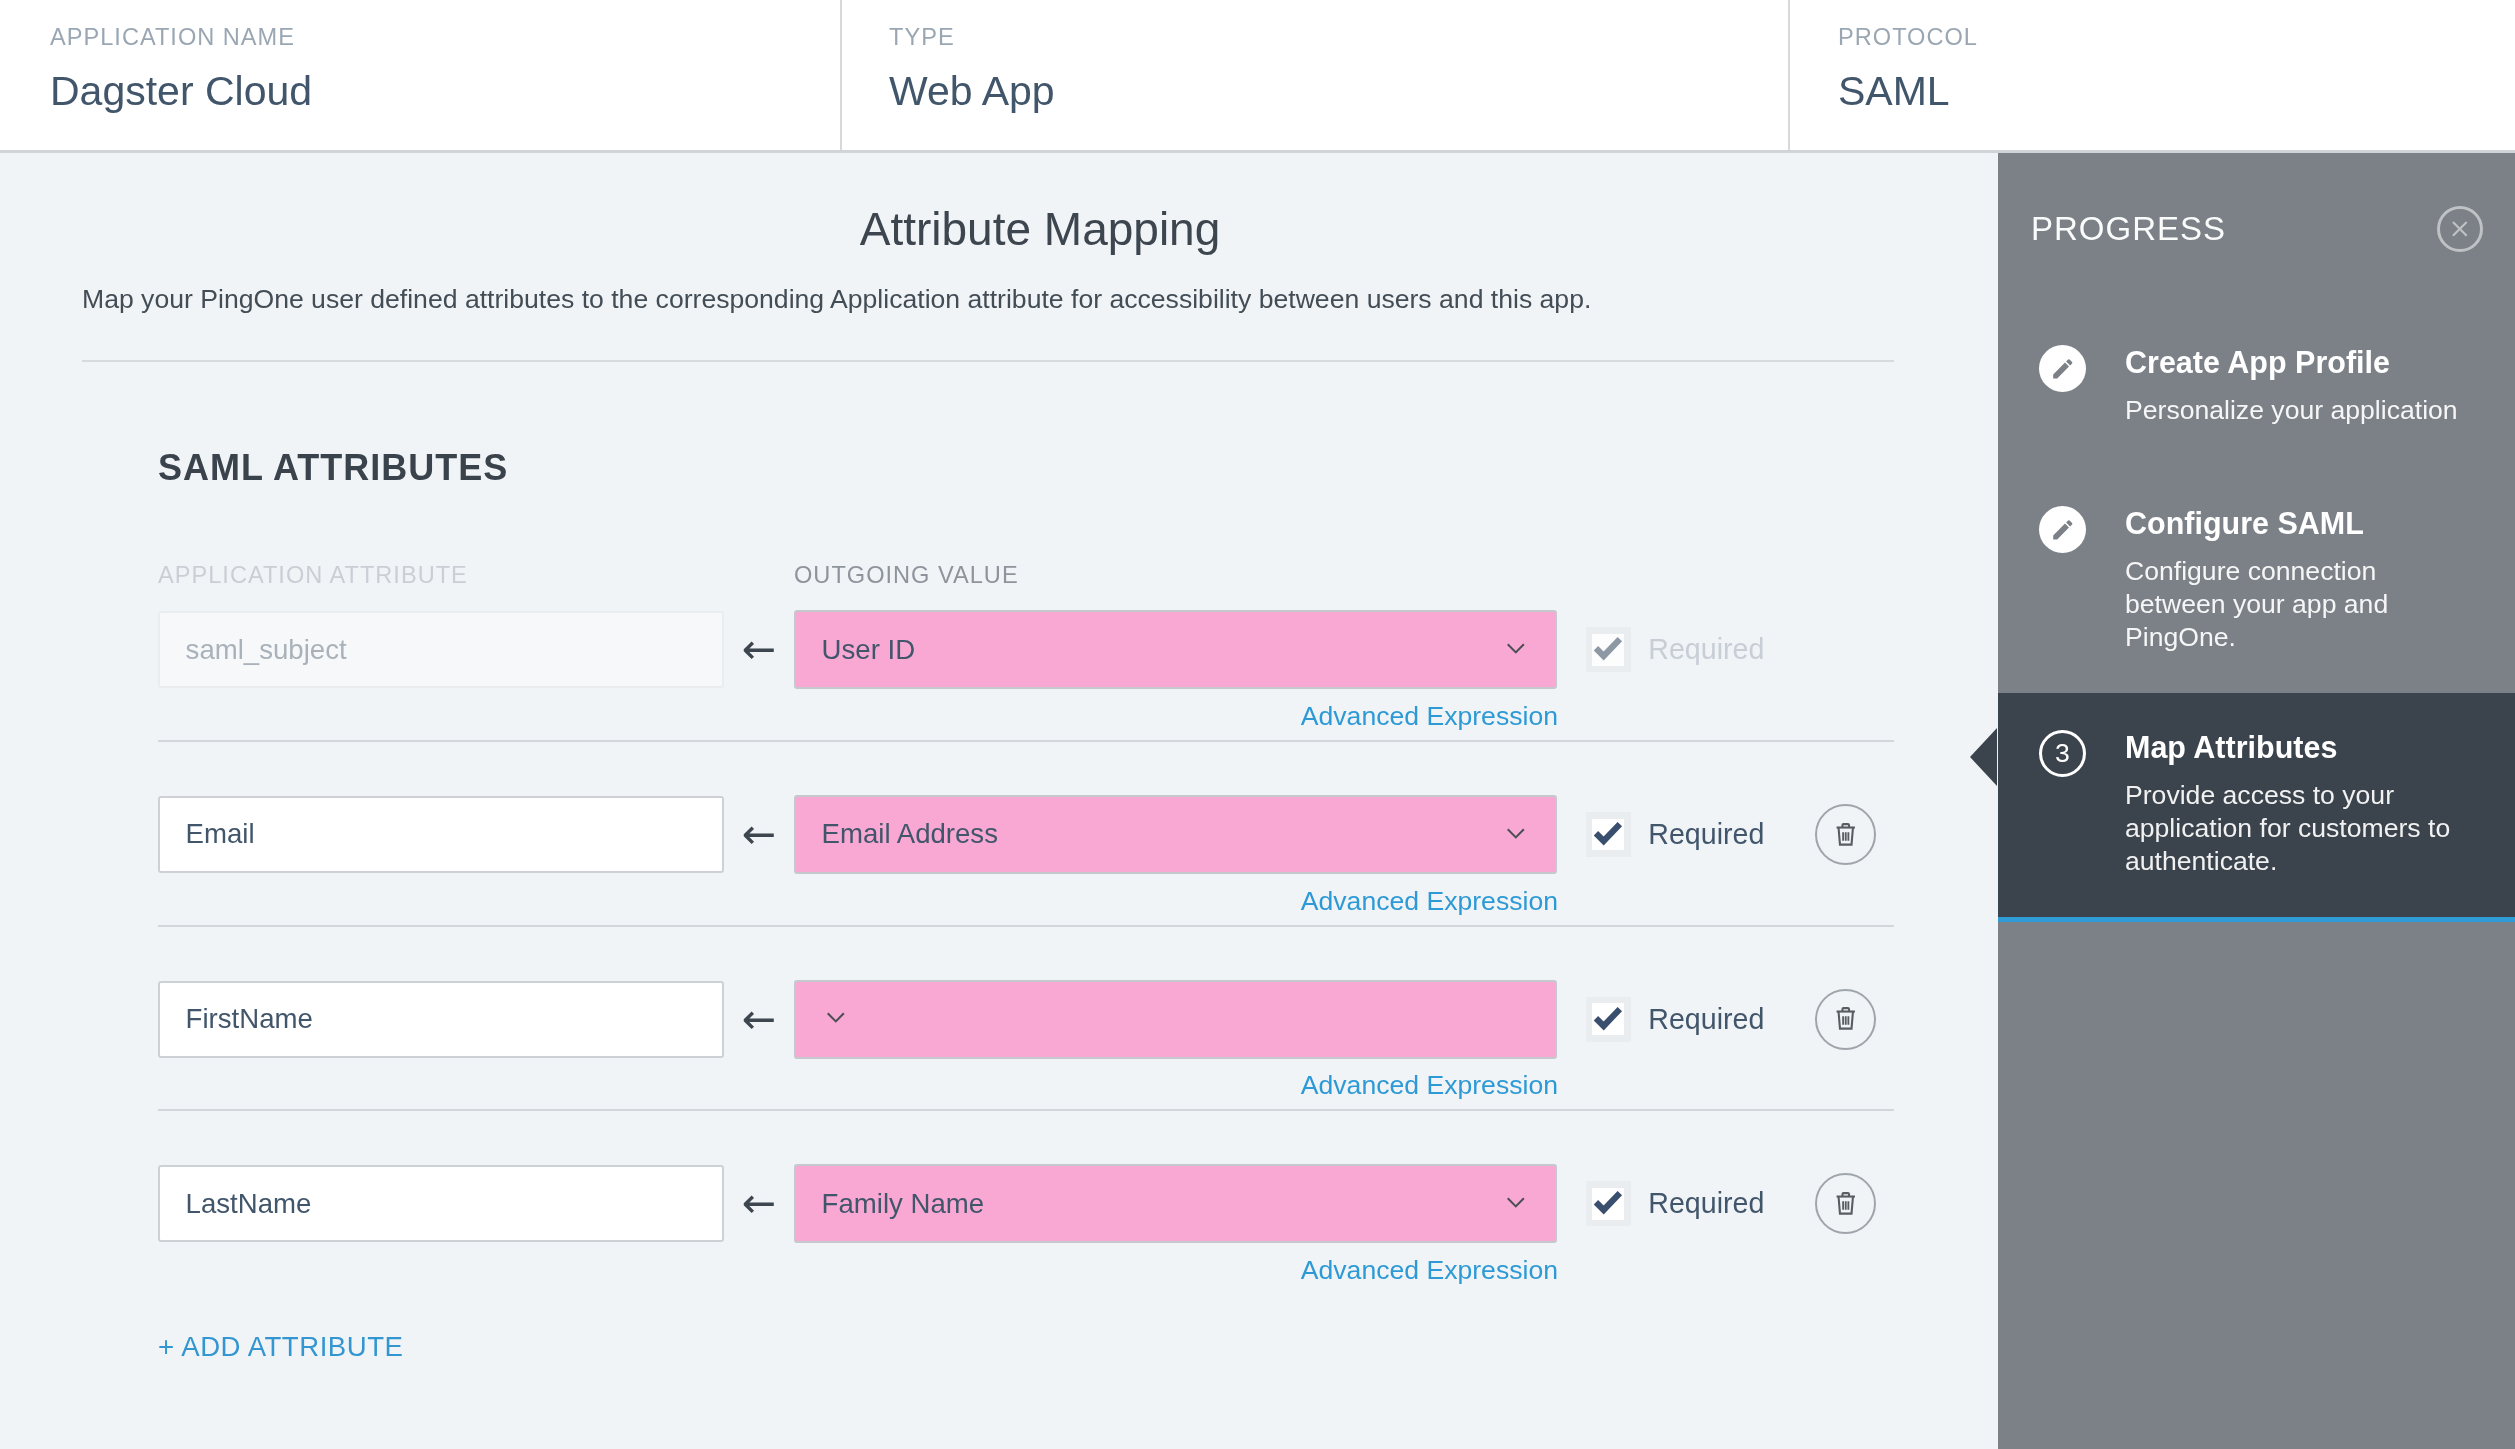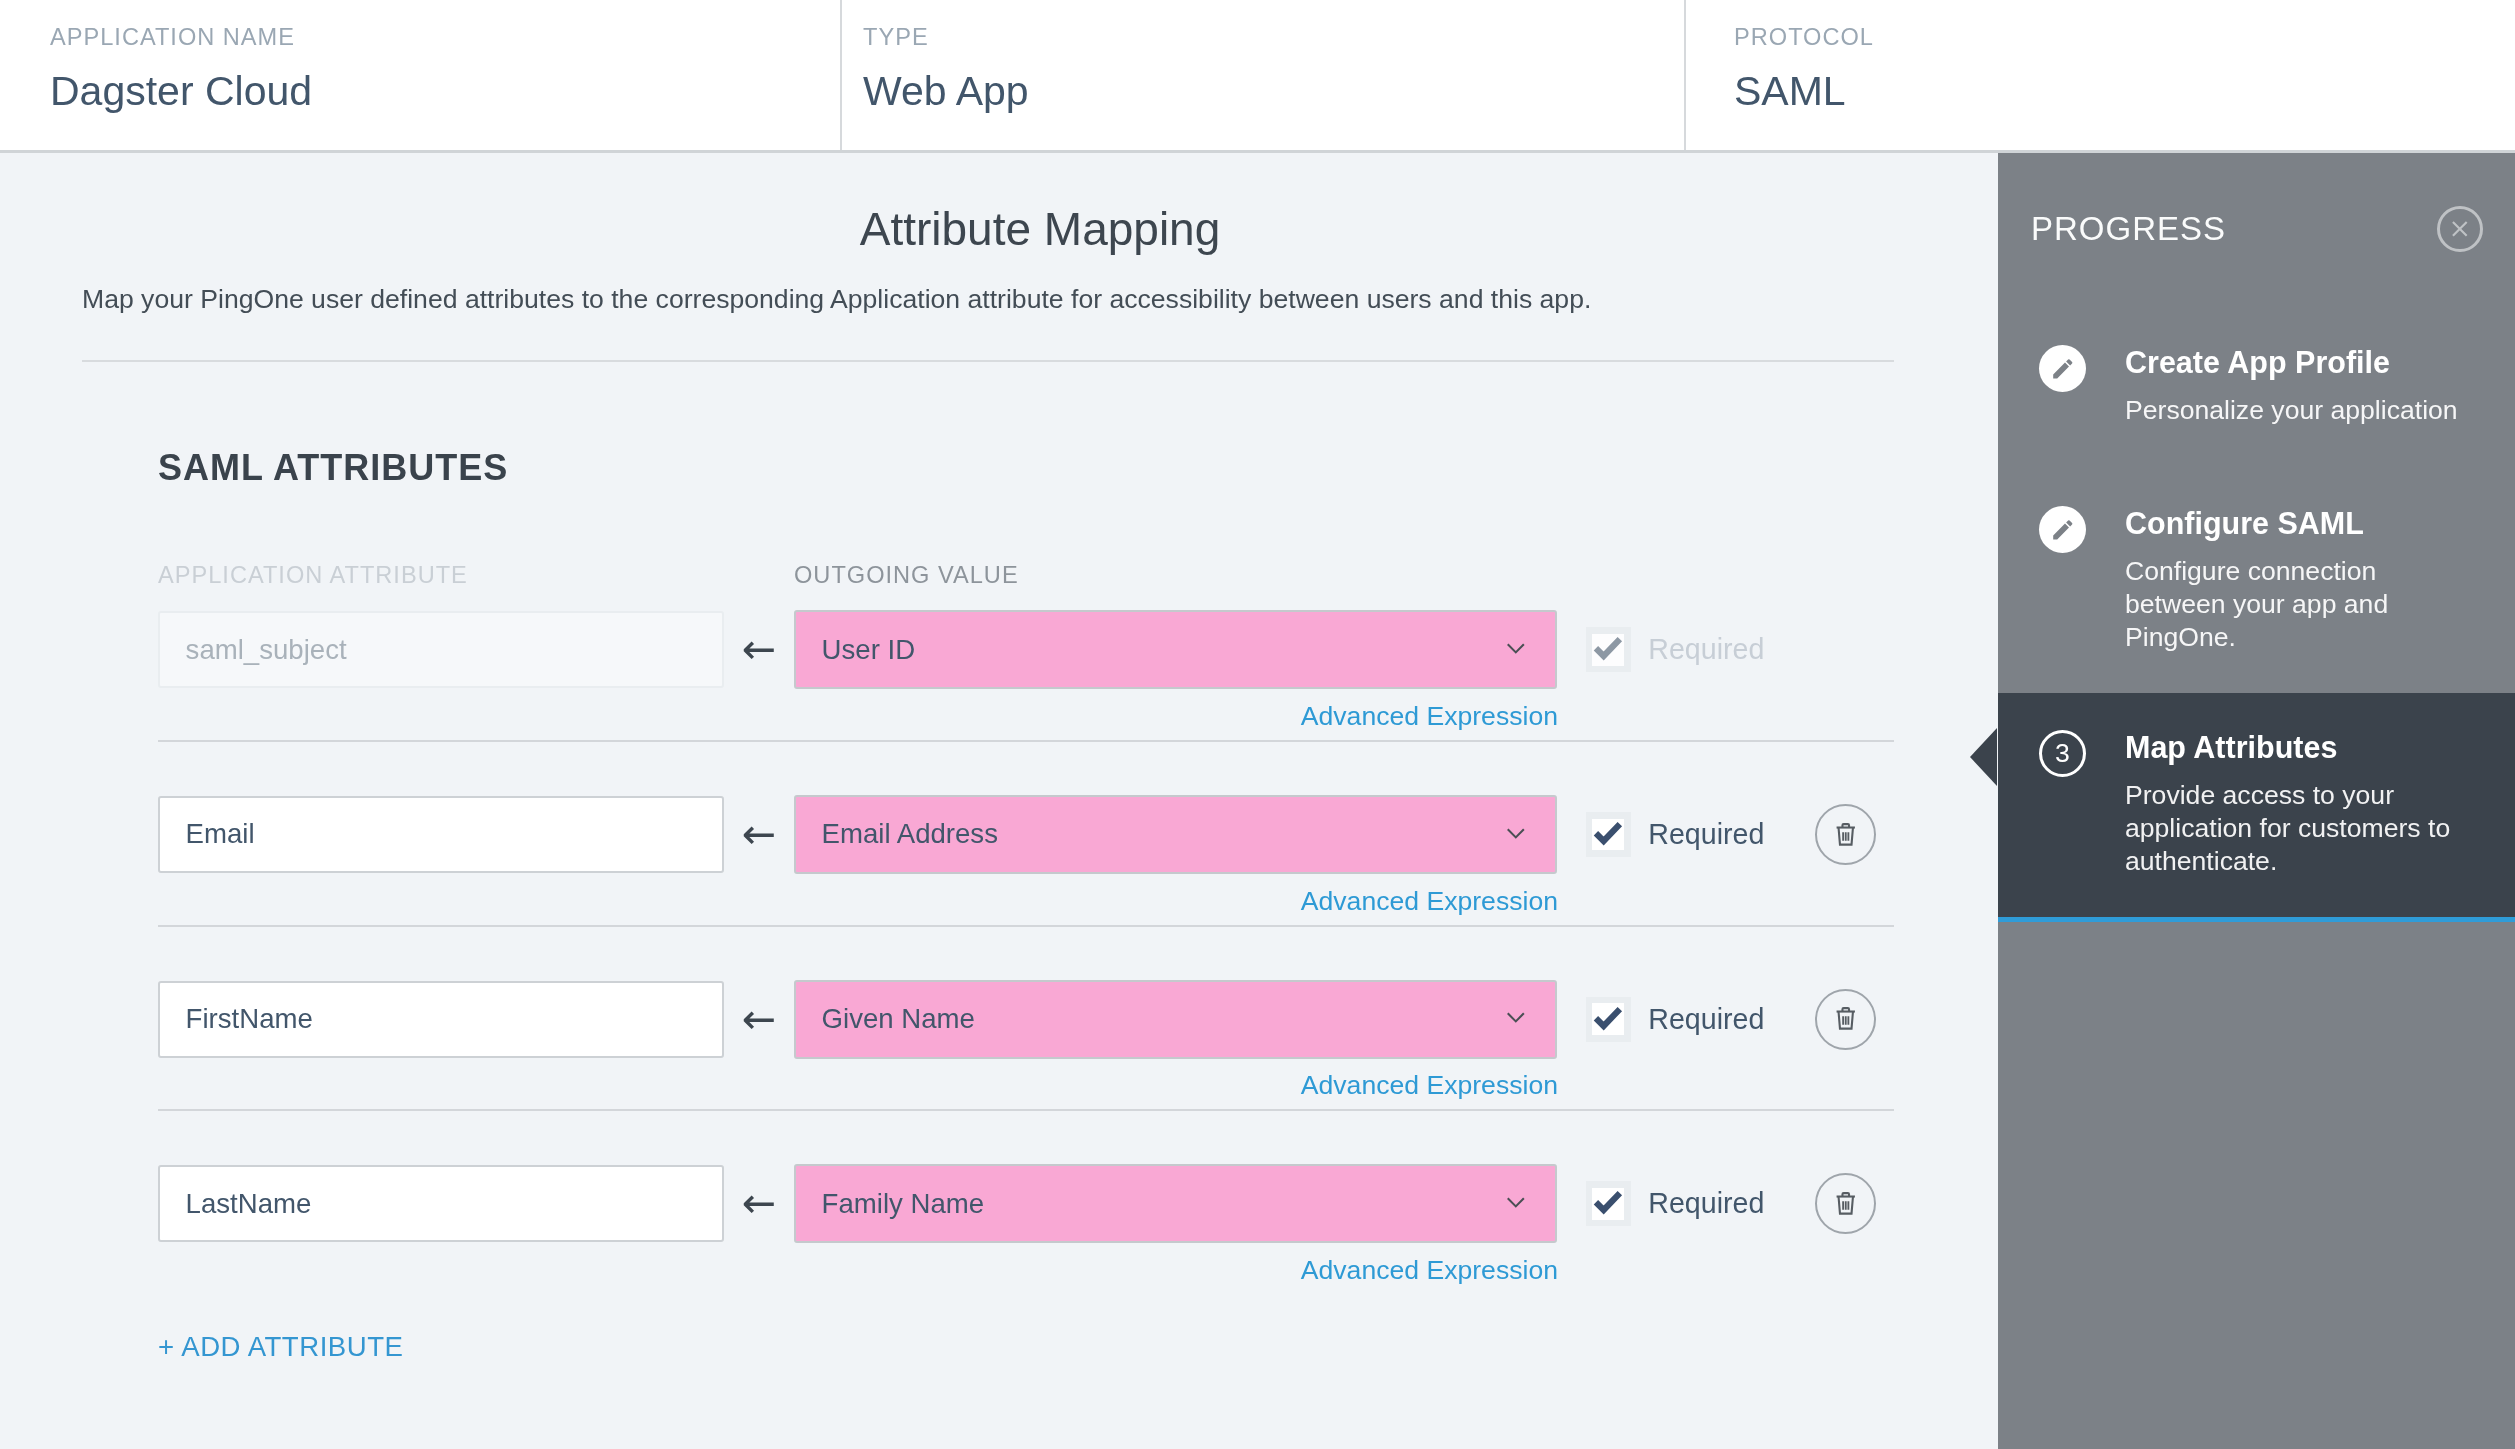--- a/index.html
+++ b/index.html
@@ -10,21 +10,21 @@
     background:#f1f4f7;
   }
 
   
   .top-header {
     display:flex; width:100%; height:153px; background:#ffffff;
     border-bottom:3px solid #d0d4d7;
   }
   .hcol { padding-top:23.6px; }
   .hcol-1 { width:840px; padding-left:50px; }
-  .hcol-2 { width:844px; padding-left:21px; border-left:2px solid #d6d9dc; }
+  .hcol-2 { width:948px; padding-left:47px; border-left:2px solid #d6d9dc; }
   .hcol-3 { flex:1; padding-left:48px; border-left:2px solid #d6d9dc; }
   .hlabel {
     font-size:23.6px; letter-spacing:1px; color:#9aa7b3; font-weight:400;
   }
   .hvalue {
     margin-top:17.7px; font-size:41px; color:#42566b; font-weight:300;
   }
 
   
   .content-row { display:flex; height:1296px; }
@@ -245,21 +245,20 @@
       <div class="aexp-line">
         <a class="aexp-link">Advanced Expression</a>
       </div>
       <div class="rdiv"></div>
 
       
       <div class="mrow subsequent">
         <input class="attr-input" value="FirstName" style="">
         <div class="map-arrow">←</div>
         <div class="select-box">
-          <span class="sel-text">Given Name</span>
           <span>
             <svg width="27.6" height="27.6" viewBox="0 0 24 24" fill="none">
                 <polyline points="5,9 12,16 19,9" stroke="#4a4f54" stroke-width="1.8" fill="none"></polyline>
               </svg>
           </span>
         </div>
         <div class="chk">
           <div class="chk-inner"></div>
           <svg width="37" height="37" viewBox="0 0 24 24" fill="none">
             <path class="chk-stroke" d="M4.5 12.5 L9.5 17.5 L20 6.5" stroke-width="4" fill="none"></path>

